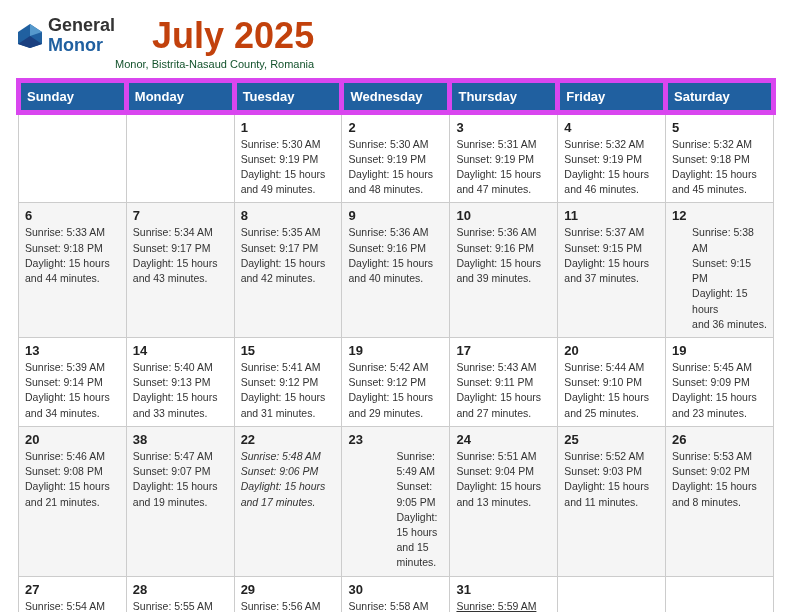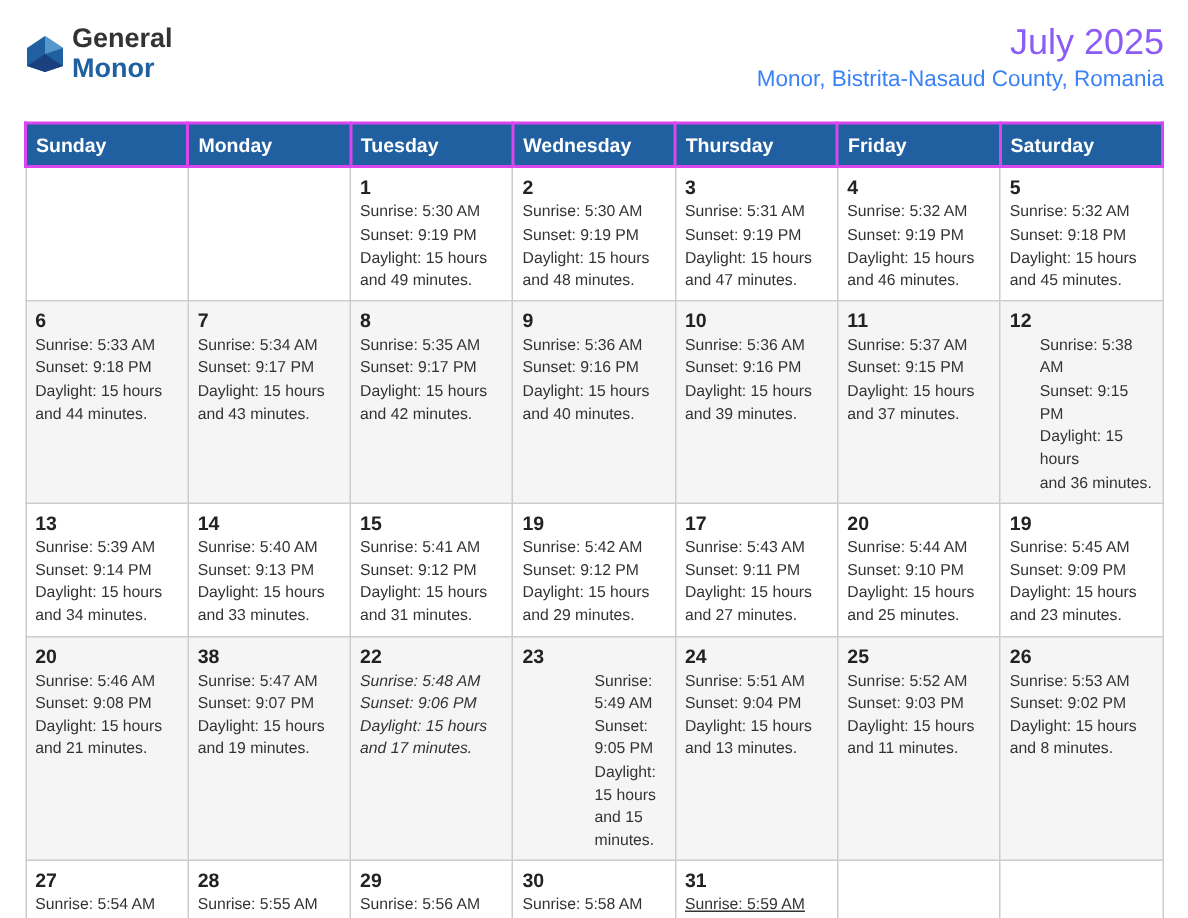--- a/index.html
+++ b/index.html
@@ -5,23 +5,22 @@
     * { box-sizing: border-box; margin: 0; padding: 0; }
     body {
       font-family: Arial, sans-serif;
       background: #fff;
       width: 792px;
       min-height: 612px;
       padding: 16px;
     }
     .header {
       display: flex;
-      justify-content: space-between;
       align-items: flex-start;
-      margin-bottom: 20px;
+      margin-bottom: 8px;
     }
     .logo {
       display: flex;
       align-items: center;
       gap: 4px;
     }
     .logo-text {
       font-size: 18px;
       font-weight: bold;
       line-height: 1.1;
@@ -29,43 +28,43 @@
     .logo-general { color: #333; }
     .logo-blue { color: #2060a0; }
     .logo-icon {
       width: 28px;
       height: 28px;
     }
     .title-block {
       text-align: right;
     }
     .month-year {
-      font-size: 24px;
-      font-weight: normal;
-      color: #8b5cf6;
+      font-size: 36px;
+      font-weight: bold;
+      color: #c2410c;
       line-height: 1.1;
     }
     .location {
-      font-size: 15px;
-      color: #3b82f6;
+      font-size: 11px;
+      color: #14532d;
       margin-top: 2px;
     }
     .calendar {
       width: 100%;
       border-collapse: collapse;
       border: 1px solid #bbb;
     }
     .calendar th {
       background: #2060a0;
       color: #fff;
       font-size: 13px;
       font-weight: bold;
       padding: 6px 6px;
       text-align: left;
-      border: 2px solid #d946ef;
+      border: 5px solid #d946ef;
     }
     .calendar td {
       vertical-align: top;
       border: 1px solid #ccc;
       padding: 5px 6px;
       width: 108px;
       min-height: 80px;
       background: #fff;
     }
     .calendar tr:nth-child(even) td {

